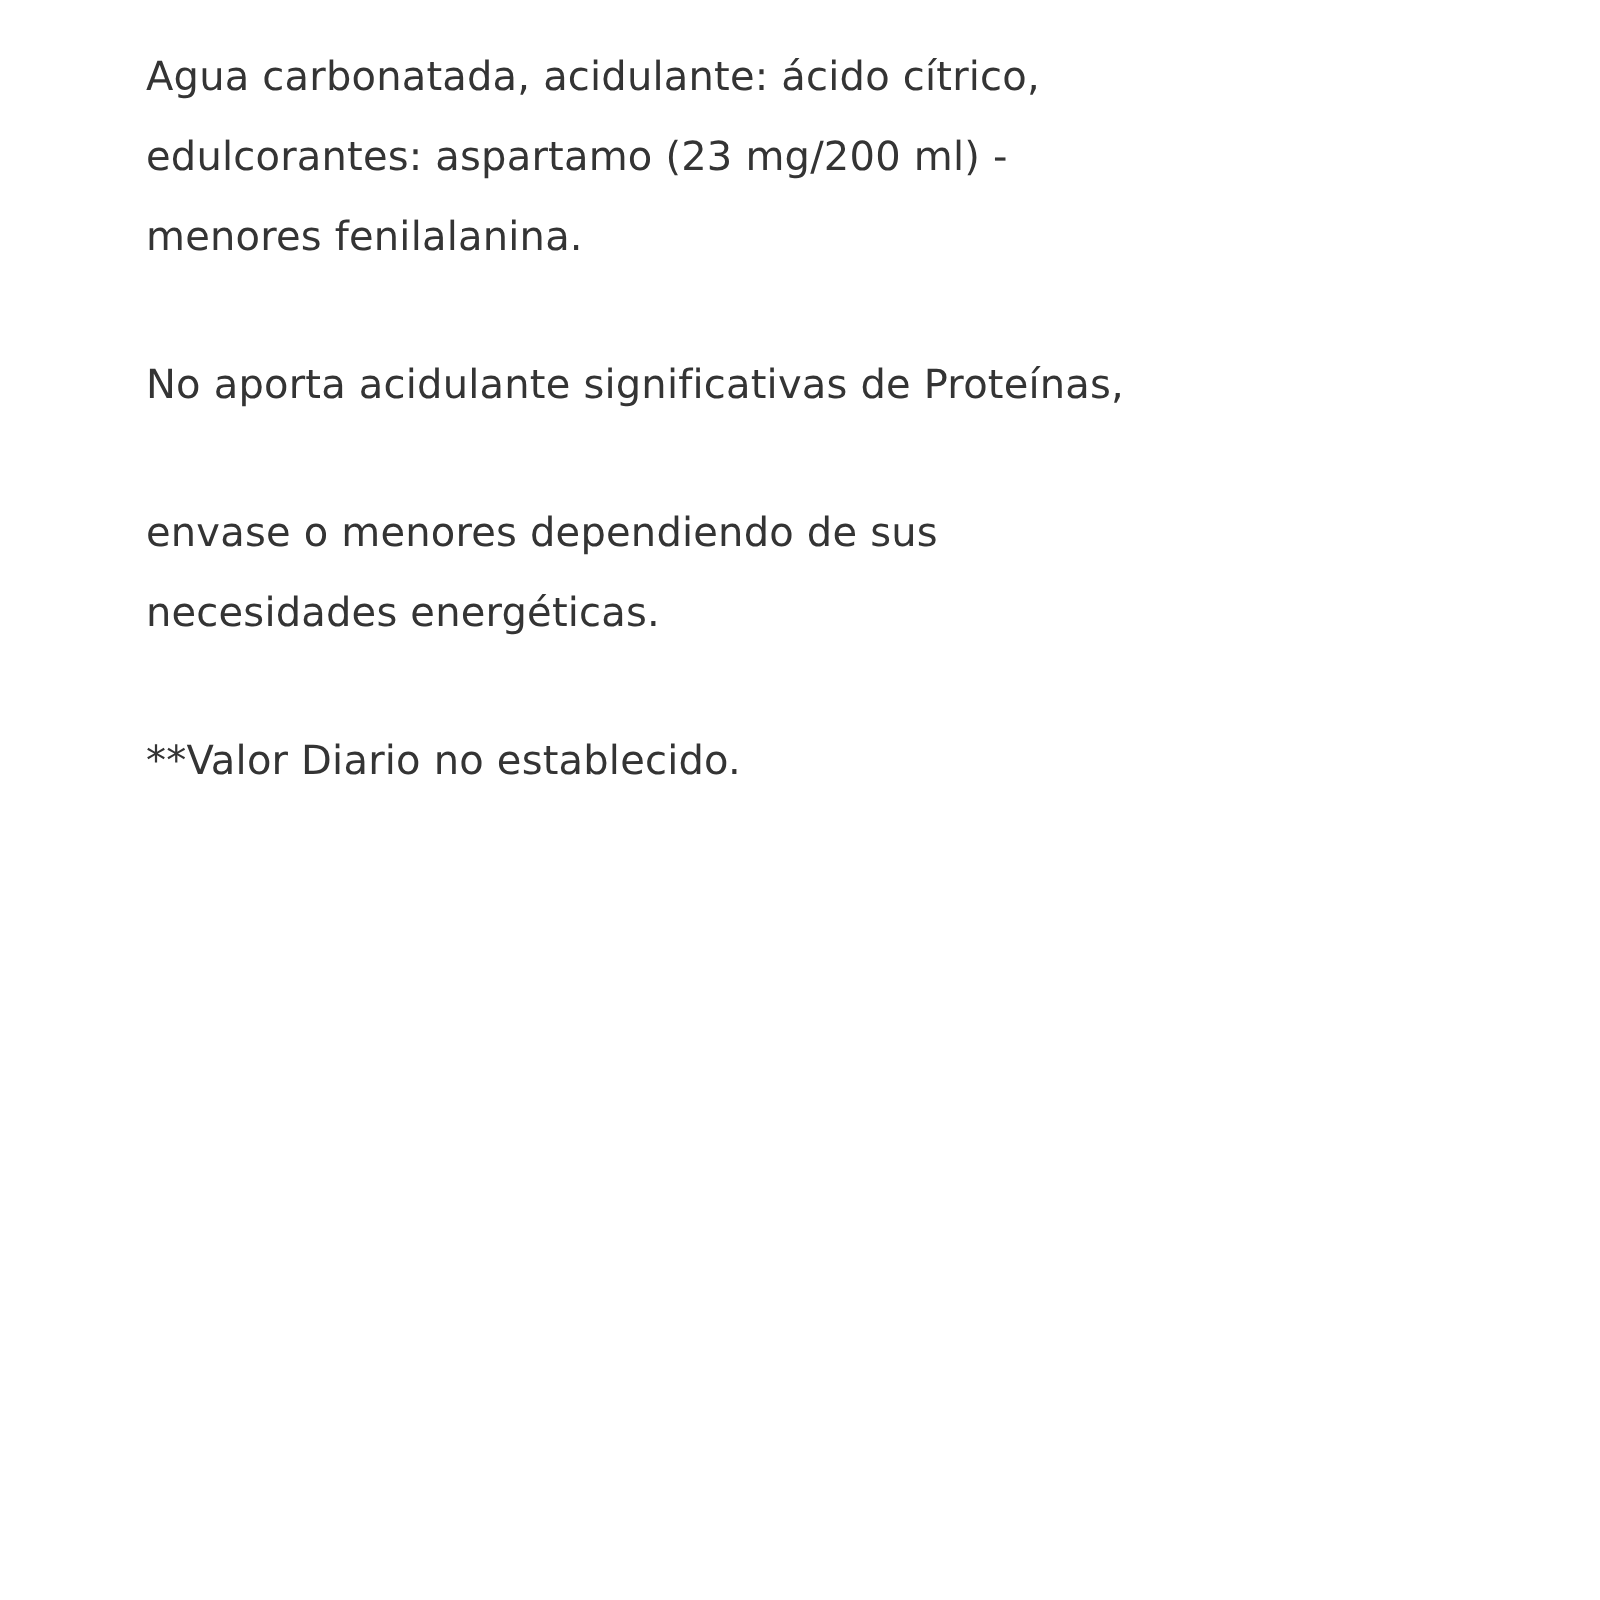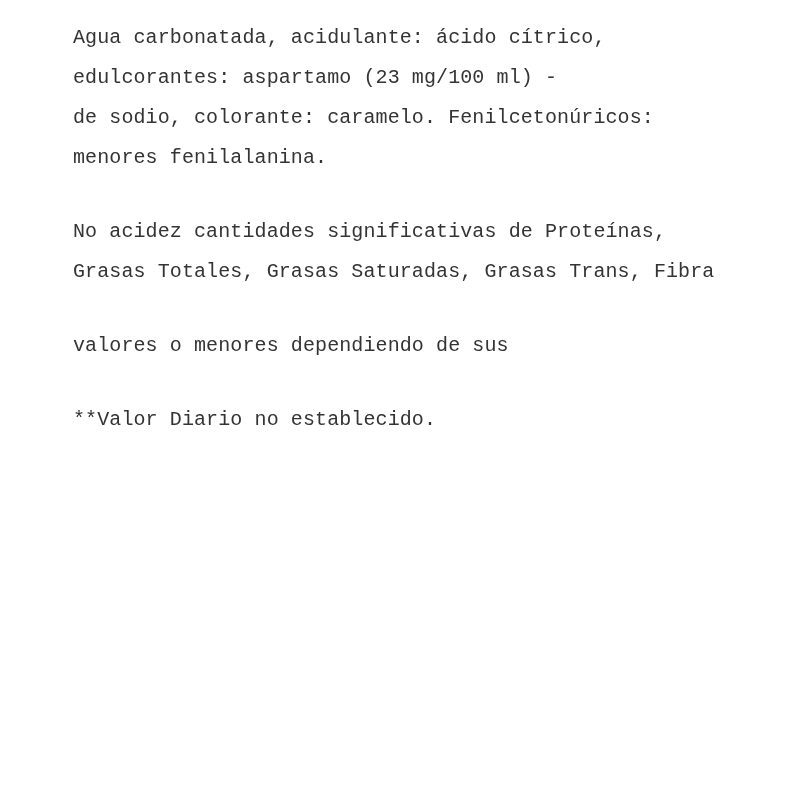--- a/index.html
+++ b/index.html
@@ -19,41 +19,39 @@
       top: 18px;
       width: 690px;
       font-family: "DejaVu Sans", sans-serif;
       font-size: 20px;
       line-height: 40px;
       color: #343434;
       letter-spacing: 0.1px;
     }
     .para {
       margin: 0 0 34px 0;
-      font-family: Liberation Mono, monospace;
     }
     .line {
       display: block;
       white-space: nowrap;
       height: 40px;
     }
   </style>
 </head>
 <body>
 
 <div class="doc">
   <p class="para">
     <span class="line">Agua carbonatada, acidulante: ácido cítrico,</span>
-    <span class="line">edulcorantes: aspartamo (23 mg/100 ml) -</span>
-    <span class="line">de sodio, colorante: caramelo. Fenilcetonúricos:</span>
+    <span class="line">edulcorantes: aspartamo (23 mg/200 ml) -</span>
     <span class="line">menores fenilalanina.</span>
   </p>
   <p class="para">
-    <span class="line">No acidez cantidades significativas de Proteínas,</span>
-    <span class="line">Grasas Totales, Grasas Saturadas, Grasas Trans, Fibra</span>
+    <span class="line">No aporta acidulante significativas de Proteínas,</span>
   </p>
   <p class="para">
-    <span class="line">valores o menores dependiendo de sus</span>
+    <span class="line">envase o menores dependiendo de sus</span>
+    <span class="line">necesidades energéticas.</span>
   </p>
   <p class="para">
     <span class="line">**Valor Diario no establecido.</span>
   </p>
 </div>
 
 </body></html>

